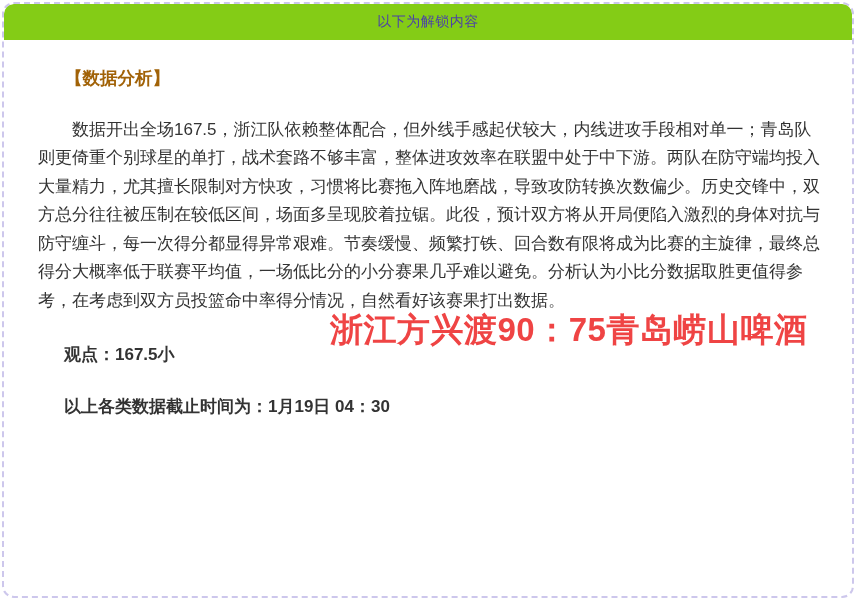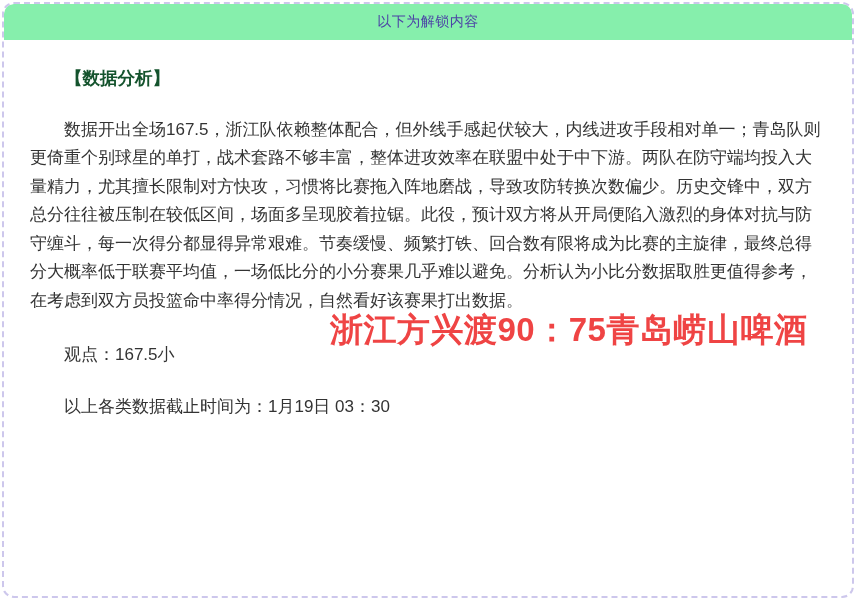--- a/index.html
+++ b/index.html
@@ -16,21 +16,21 @@
     width: 852px;
     height: 596px;
     margin: 2px;
     border: 2px dashed #cdc7ec;
     border-radius: 12px;
     background: #ffffff;
     overflow: hidden;
   }
   .banner {
     height: 36px;
-    background: #86efac;
+    background: #84cc16;
     border-radius: 9px 9px 0 0;
     display: flex;
     align-items: center;
     justify-content: center;
   }
   .banner-label {
     color: #4c43a6;
     font-size: 14px;
     letter-spacing: 0.5px;
   }
@@ -40,28 +40,29 @@
     padding: 24px 26px 0 26px;
     font-size: 17px;
     color: #333333;
     line-height: 28.5px;
   }
   .section-title {
     font-size: 17.5px;
     font-weight: bold;
     text-indent: 2em;
     margin: 0 0 23px 0;
-    color: #14532d;
+    color: #a16207;
   }
   .analysis {
     text-indent: 2em;
-    margin: 0 0 26px 0;
+    margin: 0 0 26px 8px;
   }
   .line {
     margin: 0 0 23px 0;
+    font-weight: bold;
   }
   .indent {
     text-indent: 2em;
   }
   .score-overlay {
     position: absolute;
     left: 326px;
     top: 276px;
     font-size: 33px;
     font-weight: bold;
@@ -74,16 +75,16 @@
 <body>
 
 <div class="panel">
   <div class="banner">
     <span class="banner-label">以下为解锁内容</span>
   </div>
   <div class="content">
     <h2 class="section-title">【数据分析】</h2>
     <p class="analysis">数据开出全场167.5，浙江队依赖整体配合，但外线手感起伏较大，内线进攻手段相对单一；青岛队则更倚重个别球星的单打，战术套路不够丰富，整体进攻效率在联盟中处于中下游。两队在防守端均投入大量精力，尤其擅长限制对方快攻，习惯将比赛拖入阵地磨战，导致攻防转换次数偏少。历史交锋中，双方总分往往被压制在较低区间，场面多呈现胶着拉锯。此役，预计双方将从开局便陷入激烈的身体对抗与防守缠斗，每一次得分都显得异常艰难。节奏缓慢、频繁打铁、回合数有限将成为比赛的主旋律，最终总得分大概率低于联赛平均值，一场低比分的小分赛果几乎难以避免。分析认为小比分数据取胜更值得参考，在考虑到双方员投篮命中率得分情况，自然看好该赛果打出数据。</p>
     <p class="line indent">观点：167.5小</p>
-    <p class="line indent">以上各类数据截止时间为：1月19日 03：30</p>
+    <p class="line indent">以上各类数据截止时间为：1月19日 04：30</p>
     <div class="score-overlay">浙江方兴渡90：75青岛崂山啤酒</div>
   </div>
 </div>
 
 </body></html>

